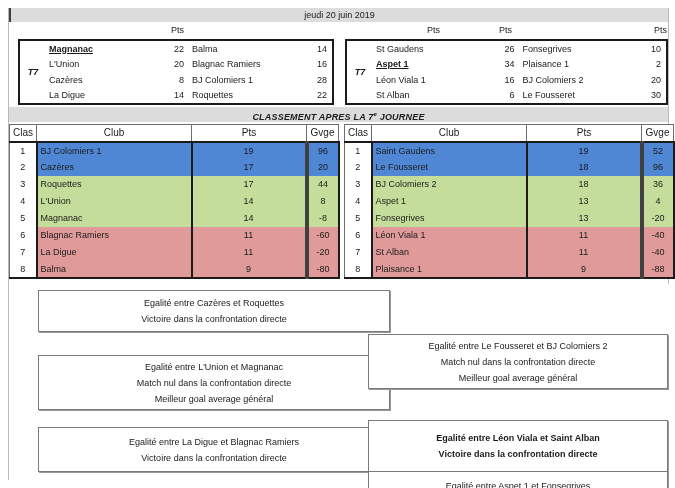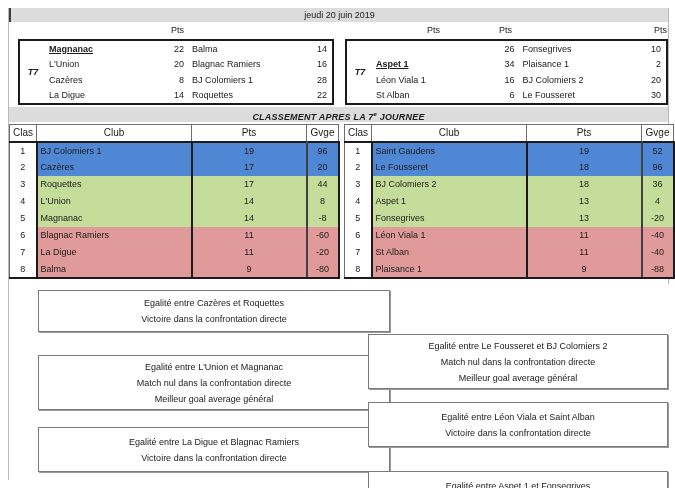--- a/index.html
+++ b/index.html
@@ -79,41 +79,41 @@
   .ranktbl th{text-align:center;background:#fff;font-size:10px;}
   .c-clas{width:25px;text-align:center;}
   .c-club{width:155px;text-align:left;}
   .c-pts{width:115px;text-align:center;}
   .c-gvge{width:32px;text-align:center;}
   .ranktbl tbody td{border-left:2px solid #1b1b1b;border-right:2px solid #1b1b1b;border-top:none;border-bottom:none;}
   .ranktbl tbody tr td.c-clas{border-left:1px solid #6e6e6e;}
   .ranktbl tbody tr:first-child td{border-top:2px solid #1b1b1b;}
   .ranktbl tbody tr:last-child td{border-bottom:2px solid #1b1b1b;}
   .ranktbl tbody td.c-club{border-right:2px solid #1b1b1b;}
-  .ranktbl tbody td.c-pts{border-right:2px solid #404040;text-align:center;}
+  .ranktbl tbody td.c-pts{border-right:4px solid #404040;text-align:center;}
   .ranktbl tbody td.c-clas{border-right:2px solid #1b1b1b;background:#fff !important;}
 
   
   .note{
     position:absolute;
     border:1px solid #7a7a7a;
     box-shadow:1px 1px 0 #9a9a9a;
     background:#fff;
     box-sizing:border-box;
     display:flex;flex-direction:column;align-items:center;justify-content:center;
     font-size:9px;
     line-height:16px;
   }
   .note.col-l{left:38px;width:352px;}
   .note.col-r{left:368px;width:300px;margin-top:44px;}
   .note.r1{top:290px;height:42px;}
   .note.r2{top:355px;height:55px;}
   .note.r3{top:427px;height:45px;}
   .note.r2b{top:290px;height:55px;}
-  .note.r1b{top:358px;height:45px;}
+  .note.r1b{top:376px;height:52px;font-weight:bold;}
 </style>
 </head>
 <body>
 
 <div class="page">
 
   <div class="left-rule"></div>
   <div class="right-rule"></div>
 
   <div class="titlebar">jeudi 20 juin 2019</div>
@@ -143,20 +143,21 @@
         <div class="rcell name" style="grid-area: 4 / 2;">La Digue</div>
         <div class="rcell num" style="grid-area: 4 / 3;">14</div>
         <div class="rcell name" style="grid-area: 4 / 4;">Roquettes</div>
         <div class="rcell num" style="grid-area: 4 / 5;">22</div>
       </div>
   </div>
 
   <div class="resblock right">
     <div class="resgrid" id="res-right">
         <div class="tcell">T7</div>
+        <div class="rcell name" style="grid-area: 1 / 2;">St Gaudens</div>
         <div class="rcell num" style="grid-area: 1 / 3;">26</div>
         <div class="rcell name" style="grid-area: 1 / 4;">Fonsegrives</div>
         <div class="rcell num" style="grid-area: 1 / 5;">10</div>
         <div class="rcell name hl" style="grid-area: 2 / 2;">Aspet 1</div>
         <div class="rcell num" style="grid-area: 2 / 3;">34</div>
         <div class="rcell name" style="grid-area: 2 / 4;">Plaisance 1</div>
         <div class="rcell num" style="grid-area: 2 / 5;">2</div>
         <div class="rcell name" style="grid-area: 3 / 2;">Léon Viala 1</div>
         <div class="rcell num" style="grid-area: 3 / 3;">16</div>
         <div class="rcell name" style="grid-area: 3 / 4;">BJ Colomiers 2</div>

